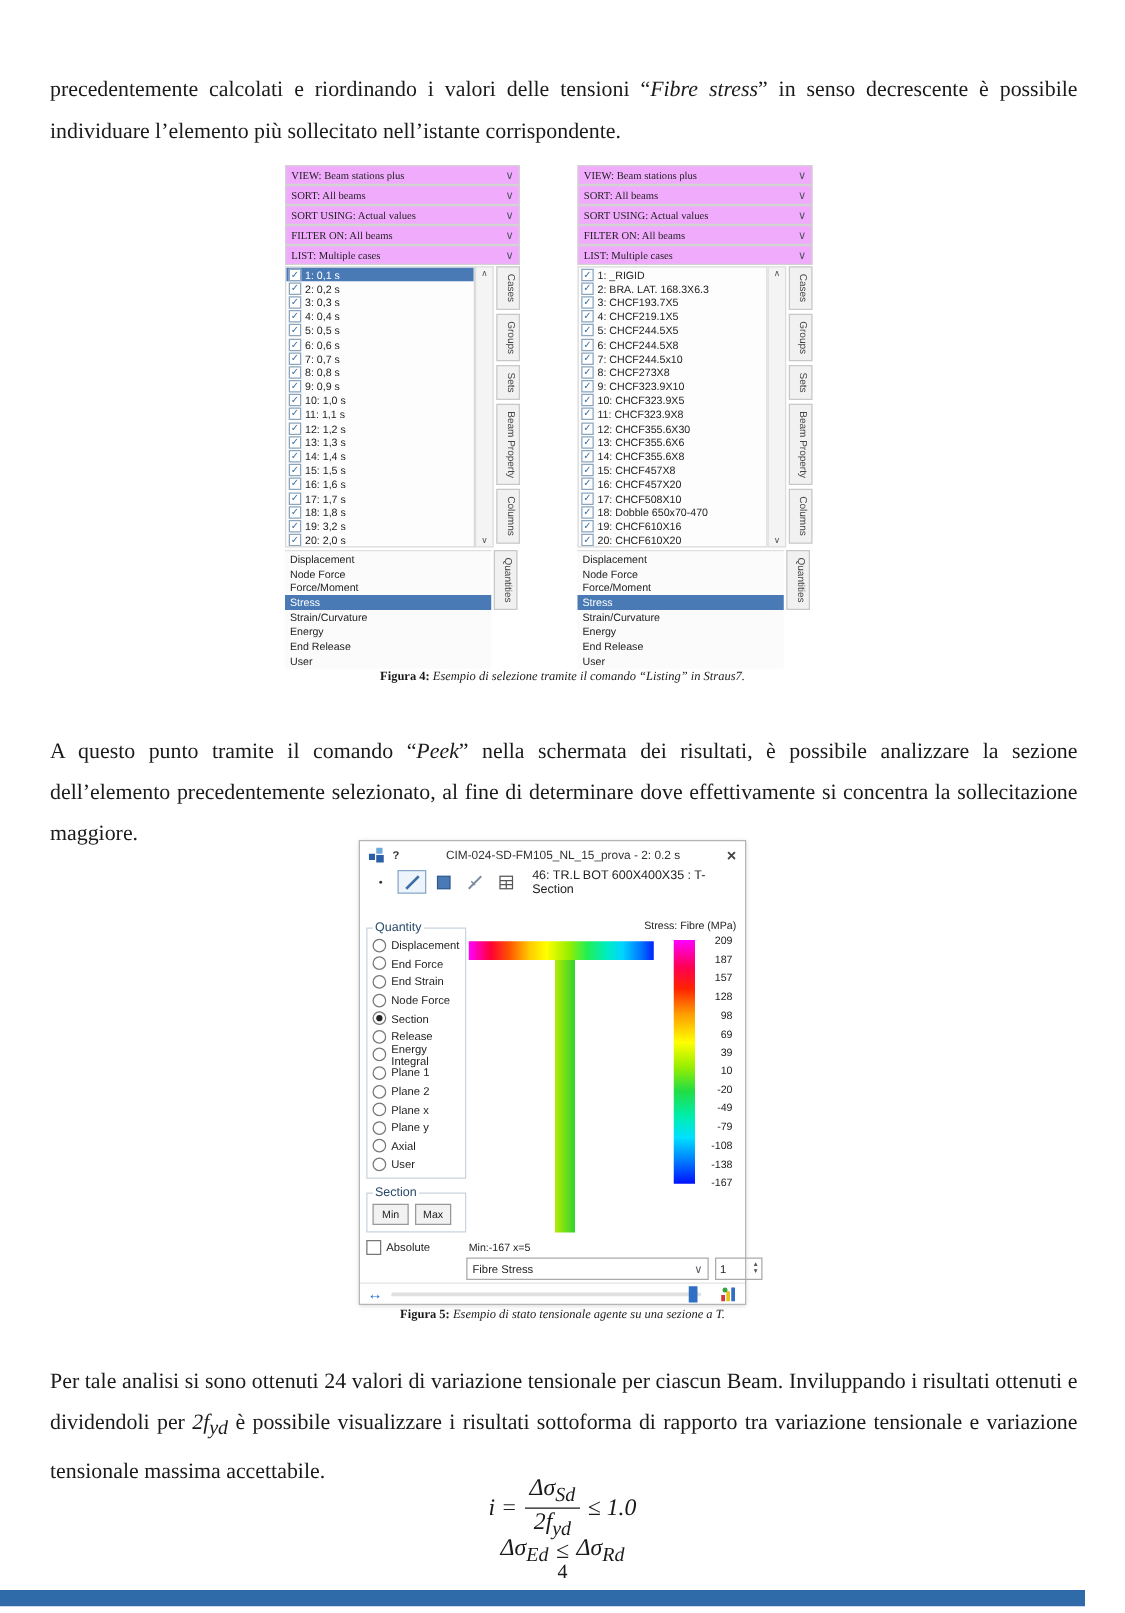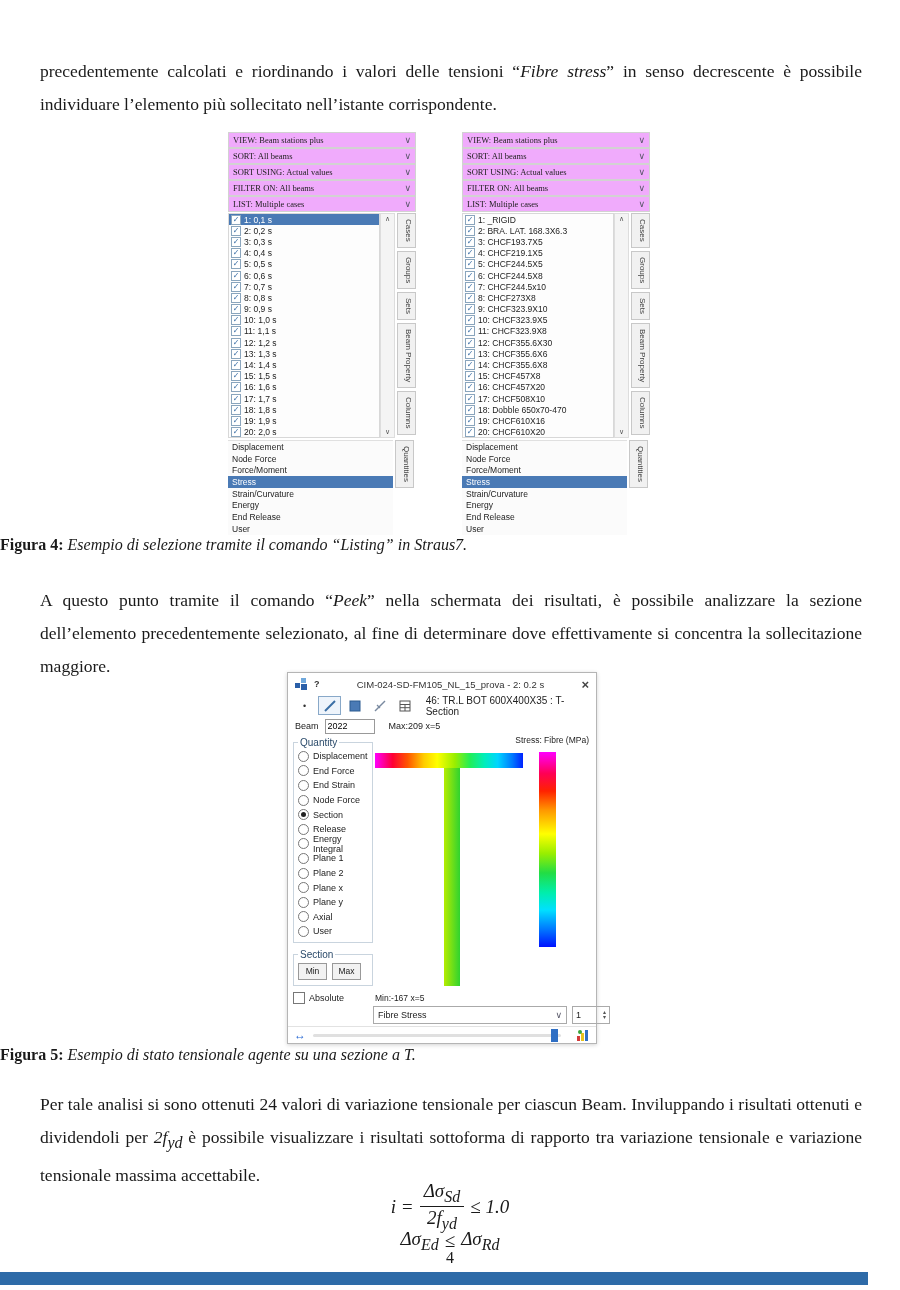--- a/index.html
+++ b/index.html
@@ -2,21 +2,21 @@
 <html><head>
 <meta charset="utf-8">
 <style>
   html,body{margin:0;padding:0;}
   body{width:900px;height:1290px;background:#ffffff;position:relative;overflow:hidden;
        font-family:"Liberation Serif",serif;color:#1a1a1a;}
   
   .body-text{position:absolute;left:40px;width:822px;font-size:17.5px;line-height:33px;
              text-align:justify;margin:0;}
   .body-text i{font-style:italic;}
-  .caption{position:absolute;left:0;width:900px;font-size:16px;margin:0;}
+  .caption{position:absolute;left:0;width:900px;text-align:center;font-size:10px;margin:0;}
   .caption b{font-style:normal;font-weight:bold;}
   .caption i{font-style:italic;}
   .formula{position:absolute;left:0;width:900px;display:flex;justify-content:center;
            align-items:center;font-size:19px;font-style:italic;gap:6px;}
   .frac{display:inline-flex;flex-direction:column;align-items:center;line-height:1.15;}
   .frac .num{border-bottom:1.2px solid #1a1a1a;padding:0 4px;}
   sub{font-size:16px;}
   .page-number{position:absolute;left:0;width:900px;text-align:center;font-size:16px;}
   .footer-bar{position:absolute;left:0;top:1272px;width:868px;height:13px;background:#2e6ba8;}
   
@@ -215,21 +215,21 @@
           <span>17: 1,7 s</span>
         </div>
 
         <div class="case-row">
           <span class="cb">✓</span>
           <span>18: 1,8 s</span>
         </div>
 
         <div class="case-row">
           <span class="cb">✓</span>
-          <span>19: 1,9 s</span>
+          <span>19: 3,2 s</span>
         </div>
 
         <div class="case-row">
           <span class="cb">✓</span>
           <span>20: 2,0 s</span>
         </div>
       </div>
     <div class="vscroll">
       <span>∧</span>
       <span>∨</span>
@@ -505,25 +505,20 @@
     <span class="tool-btn">
       <svg width="12" height="12">
         <rect x="1" y="1" width="10" height="10" fill="none" stroke="#555"></rect>
         <line x1="1" y1="4.5" x2="11" y2="4.5" stroke="#555"></line>
         <line x1="6" y1="4.5" x2="6" y2="11" stroke="#555"></line>
         <line x1="1" y1="7.7" x2="11" y2="7.7" stroke="#555"></line>
         </svg>
     </span>
     <span class="section-label">46: TR.L BOT 600X400X35 : T-Section</span>
   </div>
-  <div class="beam-row">
-    <span>Beam</span>
-    <input class="beam-input" value="2022" style="">
-    <span class="max-label">Max:209 x=5</span>
-  </div>
 
   <div class="peek-left">
     <fieldset>
       <legend>Quantity</legend>
       <div>
 
           <div class="radio-row">
             <span class="radio"></span>
             <span>Displacement</span>
           </div>
@@ -597,20 +592,37 @@
       <span class="cb-empty"></span>
       <span>Absolute</span>
     </div>
   </div>
 
   <div class="flange"></div>
   <div class="stem"></div>
 
   <div class="legend-title">Stress: Fibre (MPa)</div>
   <div class="legend-bar"></div>
+  <div class="legend-vals">
+
+  <span>209</span>
+      <span>187</span>
+      <span>157</span>
+      <span>128</span>
+      <span>98</span>
+      <span>69</span>
+      <span>39</span>
+      <span>10</span>
+      <span>-20</span>
+      <span>-49</span>
+      <span>-79</span>
+      <span>-108</span>
+      <span>-138</span>
+      <span>-167</span>
+    </div>
 
   <div class="min-label">Min:-167 x=5</div>
   <div class="result-row">
     <div class="result-dd">
       <span>Fibre Stress</span>
       <span class="chev">∨</span>
     </div>
     <div class="spinner">
       <span>1</span>
       <span class="spin-arrows">

